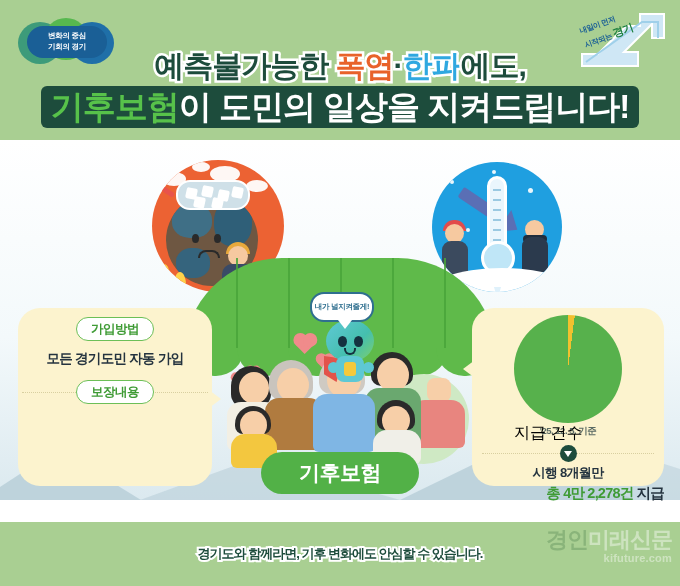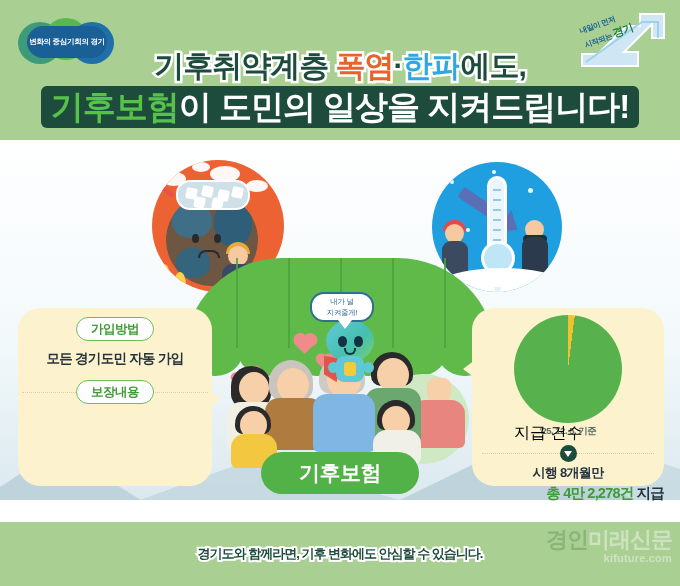--- a/index.html
+++ b/index.html
@@ -26,21 +26,21 @@
   .gg-logo {
     position:absolute; left:18px; top:18px; width:98px; height:48px;
   }
   .gg-logo .blob{ position:absolute; border-radius:50%; }
   .gg-logo .b1{ left:0;  top:4px;  width:44px; height:42px; background:#3d9b7a; }
   .gg-logo .b2{ left:26px;top:0;   width:44px; height:42px; background:#57b84f; }
   .gg-logo .b3{ left:52px;top:4px; width:44px; height:42px; background:#1f6fa8; }
   .gg-logo .inner{
     position:absolute; left:9px; top:8px; width:80px; height:32px;
     background:#1a5f96; border-radius:16px;
-    display:flex; flex-direction:row; align-items:center; justify-content:center;
+    display:flex; flex-direction:column; align-items:center; justify-content:center;
     color:#ffffff; font-size:7.5px; font-weight:bold; line-height:1.45; letter-spacing:-0.3px;
   }
 
   
   .tm-badge{
     position:absolute; right:10px; top:8px; width:96px; height:62px;
   }
   .tm-badge .arrow{
     position:absolute; left:6px; top:4px; width:86px; height:56px;
   }
@@ -196,22 +196,22 @@
     background:#5ec8d4; border-radius:8px;}
   .mascot .badge{ position:absolute; left:22px; top:50px; width:12px;height:14px;
     background:#f5c93c; border-radius:3px;}
   .mascot .cape{ position:absolute; left:2px; top:44px; width:18px;height:26px;
     background:#e2534b; clip-path:polygon(0 0,100% 10%,70% 100%,0 70%); }
   .mascot .arm{ position:absolute; width:11px;height:11px;border-radius:50%;background:#5ec8d4; top:50px;}
   .mascot .arm.a1{ left:6px;} .mascot .arm.a2{ right:4px;}
   .bubble{
     position:absolute; left:310px; top:152px; width:64px; height:30px;
     background:#ffffff; border:2px solid #2f6f8f; border-radius:14px; z-index:7;
-    display:flex;flex-direction:column;align-items:center;justify-content:center;
-    font-size:7.5px; font-weight:normal; color:#2f6f8f; line-height:1.5; letter-spacing:-0.3px;
+    display:flex;flex-direction:row;align-items:center;justify-content:center;
+    font-size:7.5px; font-weight:bold; color:#2f6f8f; line-height:1.5; letter-spacing:-0.3px;
   }
   .bubble:after{ content:""; position:absolute; left:26px; bottom:-9px;
     border-top:9px solid #ffffff; border-left:7px solid transparent; border-right:7px solid transparent;}
 
   
   .mtn{ position:absolute; bottom:0; background:#b9cfd8; opacity:.85; }
 
   
   .panel{
     position:absolute; background:#fcf3ce; border-radius:22px; z-index:12;
@@ -321,21 +321,21 @@
         <path d="M2 54 L58 54 L58 40 L44 40 L72 12 L72 26 L84 26 L84 2 L60 2 L60 14 L46 14 L18 42 L2 42 Z" fill="#cfe7f5" stroke="#ffffff" stroke-width="2"></path>
         <path d="M6 50 L62 10 L78 10 L78 26" fill="none" stroke="#9fd0ea" stroke-width="2"></path>
       </svg>
       <div class="tm-text">
         <div class="l1">내일이 먼저</div>
         <div class="l2"><span>시작되는 </span><span class="hi">경기</span></div>
       </div>
     </div>
 
     <div class="title-wrap">
-      <div class="title-line tl1"><span>기후취약계층 </span><span class="hot">폭염</span><span>·</span><span class="cold">한파</span><span>에도,</span></div>
+      <div class="title-line tl1"><span>예측불가능한 </span><span class="hot">폭염</span><span>·</span><span class="cold">한파</span><span>에도,</span></div>
       <div class="title-line tl2"><span class="kw">기후보험</span><span>이 도민의 일상을 지켜드립니다!</span></div>
     </div>
   </div>
 
   <div class="mid">
 
     <div class="mtn" style="left:-20px;width:230px;height:58px;clip-path:polygon(0 100%,34% 12%,70% 100%);"></div>
     <div class="mtn" style="left:140px;width:260px;height:46px;clip-path:polygon(0 100%,44% 10%,100% 100%);opacity:.6;"></div>
     <div class="mtn" style="left:400px;width:300px;height:62px;clip-path:polygon(0 100%,40% 6%,78% 100%);"></div>
     <div class="mtn" style="left:560px;width:220px;height:44px;clip-path:polygon(0 100%,46% 16%,100% 100%);opacity:.55;"></div>

